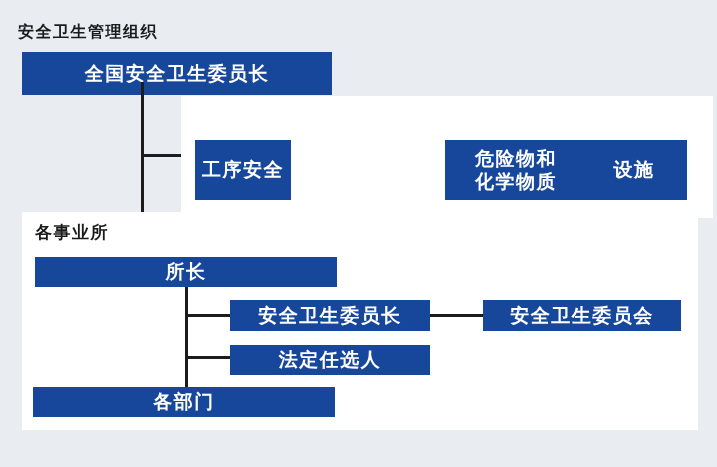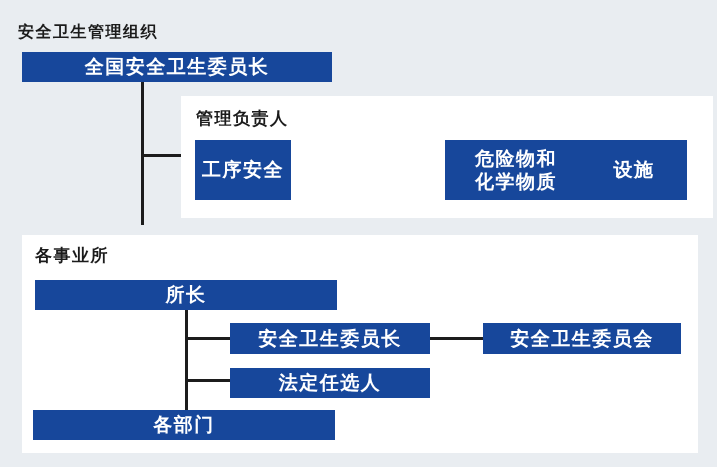--- a/index.html
+++ b/index.html
@@ -12,21 +12,21 @@
   .page-title {
     position: absolute; left: 18px; top: 22px;
     font-size: 16px; font-weight: bold; color: #1b1b1b;
     letter-spacing: 1.5px;
   }
 
   .panel {
     position: absolute; background: #ffffff;
   }
   .panel-managers { left: 181px; top: 96px; width: 532px; height: 122px; }
-  .panel-sites    { left: 22px;  top: 235px; width: 676px; height: 218px; }
+  .panel-sites    { left: 22px;  top: 212px; width: 676px; height: 218px; }
 
   .panel-header {
     position: absolute;
     font-size: 17px; font-weight: bold; color: #1b1b1b;
     letter-spacing: 1.5px;
   }
 
   .orgbox {
     position: absolute;
     background: #17479b;
@@ -36,21 +36,21 @@
     text-align: center;
     font-size: 19px;
     letter-spacing: 1.5px;
     line-height: 1.22;
     white-space: pre-line;
   }
 
   .line { position: absolute; background: #1c1c1c; }
 
   
-  .box-national { left: 22px; top: 52px; width: 310px; height: 30px; }
+  .box-national { left: 22px; top: 52px; width: 310px; height: 43px; }
   .vline-main   { left: 141px; top: 82px; width: 3px; height: 143px; }
   .hline-to-managers { left: 141px; top: 154px; width: 40px; height: 3px; }
 
   
   .panel .panel-header { left: 15px; top: 11px; }
   .mbox { top: 44px; height: 60px; }
   .mbox-1 { left: 14px;  width: 96px; }
   .mbox-2 { left: 129px; width: 118px; }
   .mbox-3 { left: 264px; width: 142px; }
   .mbox-4 { left: 400px; width: 106px; }
@@ -71,21 +71,20 @@
 <body>
 
 <div class="page-title">安全卫生管理组织</div>
 
 <div class="orgbox box-national">全国安全卫生委员长</div>
 
 <div class="line vline-main"></div>
 <div class="line hline-to-managers"></div>
 
 <div class="panel panel-managers">
-  <div class="panel-header">管理负责人</div>
   <div class="orgbox mbox mbox-1">工序安全</div>
   <div class="orgbox mbox mbox-3">危险物和
 化学物质</div>
   <div class="orgbox mbox mbox-4">设施</div>
 </div>
 
 <div class="panel panel-sites">
   <div class="panel-header">各事业所</div>
 
   <div class="orgbox box-director">所长</div>

